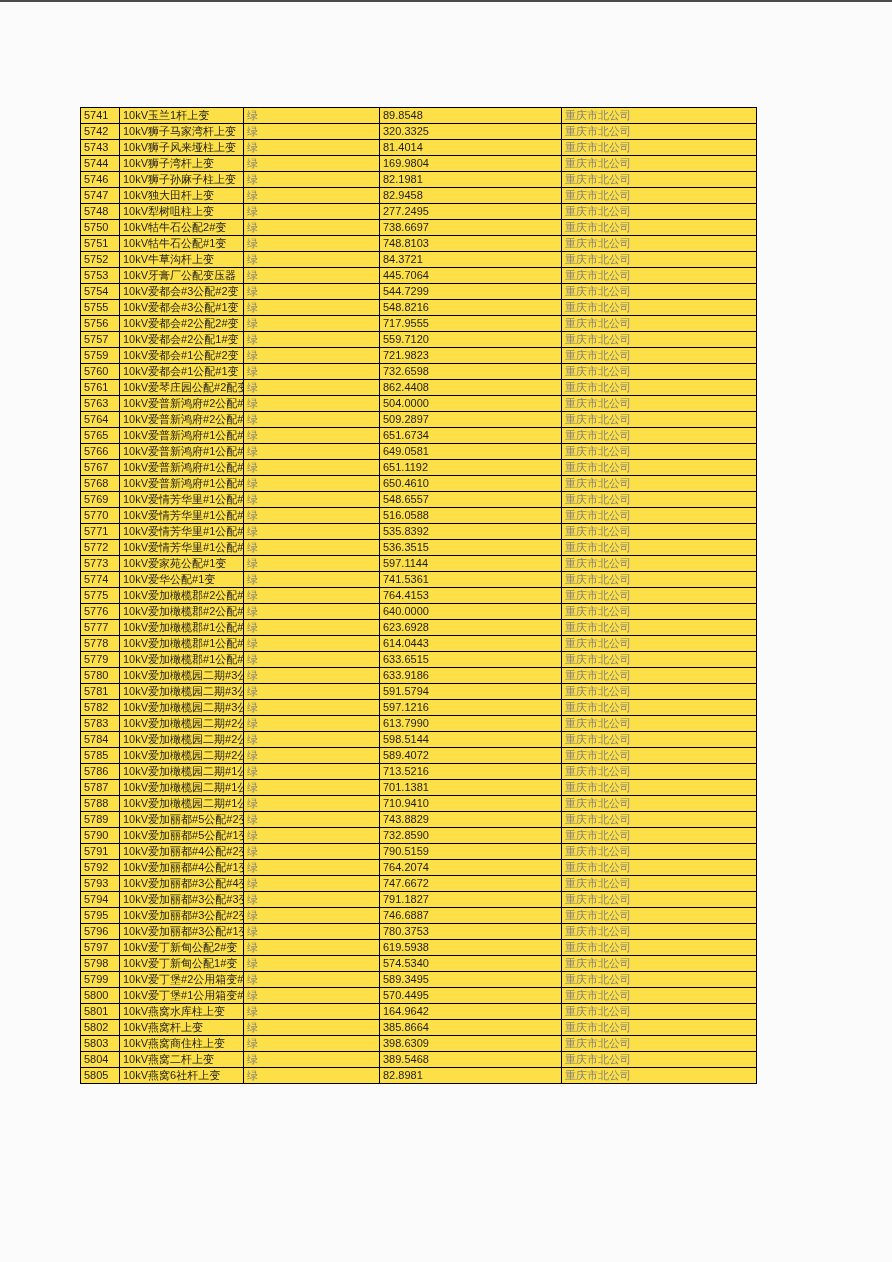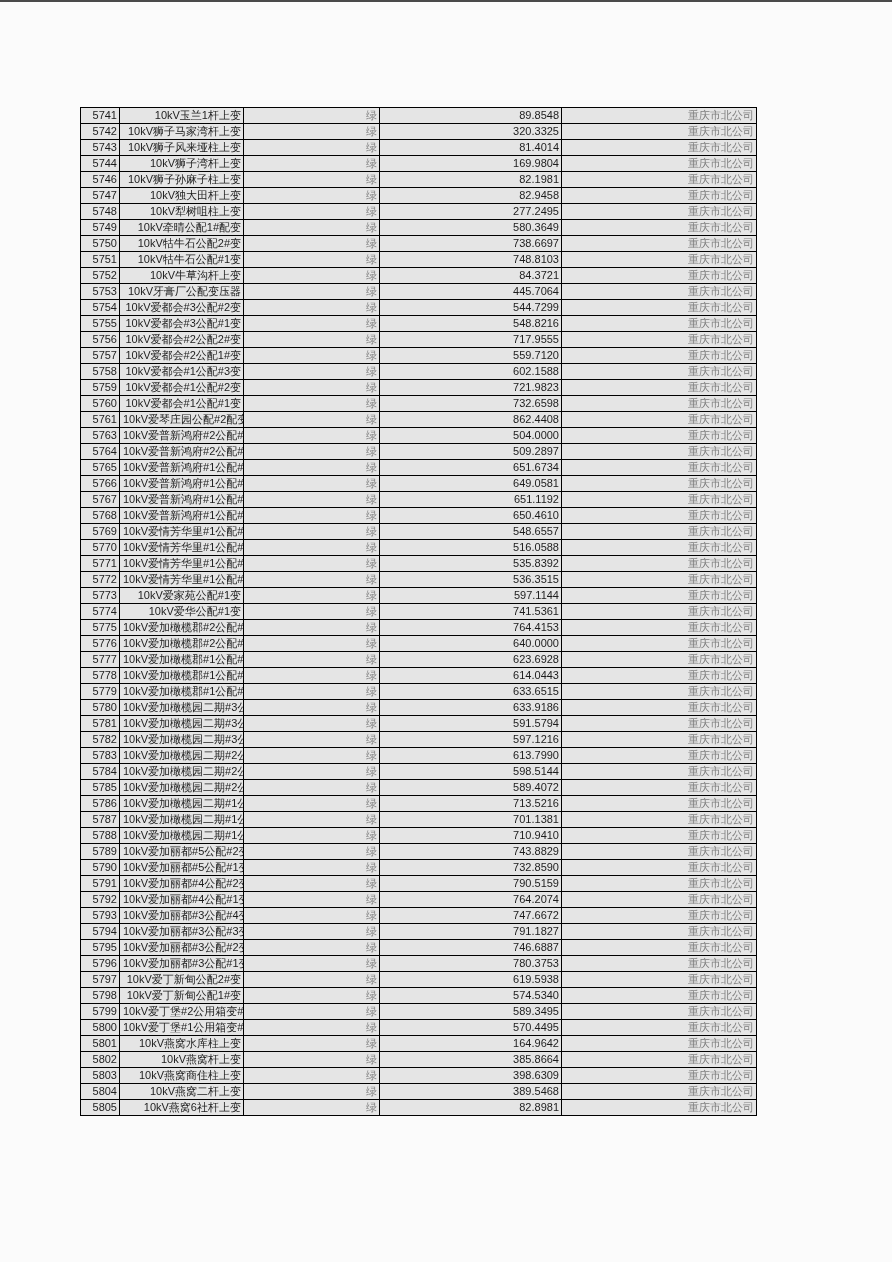--- a/index.html
+++ b/index.html
@@ -21,22 +21,21 @@
     height: 2px;
     background: #4a4a4a;
   }
   .sheet-table {
     position: absolute;
     left: 80px;
     top: 107px;
     border-collapse: collapse;
     table-layout: fixed;
     width: 646px;
-    background: #e5e5e5;
-    text-align: right;
+    background: #fde047;
   }
   .sheet-table td {
     border: 1px solid #000000;
     height: 15px;
     padding: 0 2px 0 3px;
     font-size: 11px;
     line-height: 15px;
     white-space: nowrap;
     overflow: hidden;
     color: #1c1c1c;
@@ -98,27 +97,20 @@
         <td class="c-company">重庆市北公司</td>
       </tr>
       <tr>
         <td class="c-id">5748</td>
         <td class="c-name">10kV犁树咀柱上变</td>
         <td class="c-status">绿</td>
         <td class="c-value">277.2495</td>
         <td class="c-company">重庆市北公司</td>
       </tr>
       <tr>
-        <td class="c-id">5749</td>
-        <td class="c-name">10kV牵晴公配1#配变</td>
-        <td class="c-status">绿</td>
-        <td class="c-value">580.3649</td>
-        <td class="c-company">重庆市北公司</td>
-      </tr>
-      <tr>
         <td class="c-id">5750</td>
         <td class="c-name">10kV牯牛石公配2#变</td>
         <td class="c-status">绿</td>
         <td class="c-value">738.6697</td>
         <td class="c-company">重庆市北公司</td>
       </tr>
       <tr>
         <td class="c-id">5751</td>
         <td class="c-name">10kV牯牛石公配#1变</td>
         <td class="c-status">绿</td>
@@ -158,27 +150,20 @@
         <td class="c-name">10kV爱都会#2公配2#变</td>
         <td class="c-status">绿</td>
         <td class="c-value">717.9555</td>
         <td class="c-company">重庆市北公司</td>
       </tr>
       <tr>
         <td class="c-id">5757</td>
         <td class="c-name">10kV爱都会#2公配1#变</td>
         <td class="c-status">绿</td>
         <td class="c-value">559.7120</td>
-        <td class="c-company">重庆市北公司</td>
-      </tr>
-      <tr>
-        <td class="c-id">5758</td>
-        <td class="c-name">10kV爱都会#1公配#3变</td>
-        <td class="c-status">绿</td>
-        <td class="c-value">602.1588</td>
         <td class="c-company">重庆市北公司</td>
       </tr>
       <tr>
         <td class="c-id">5759</td>
         <td class="c-name">10kV爱都会#1公配#2变</td>
         <td class="c-status">绿</td>
         <td class="c-value">721.9823</td>
         <td class="c-company">重庆市北公司</td>
       </tr>
       <tr>

